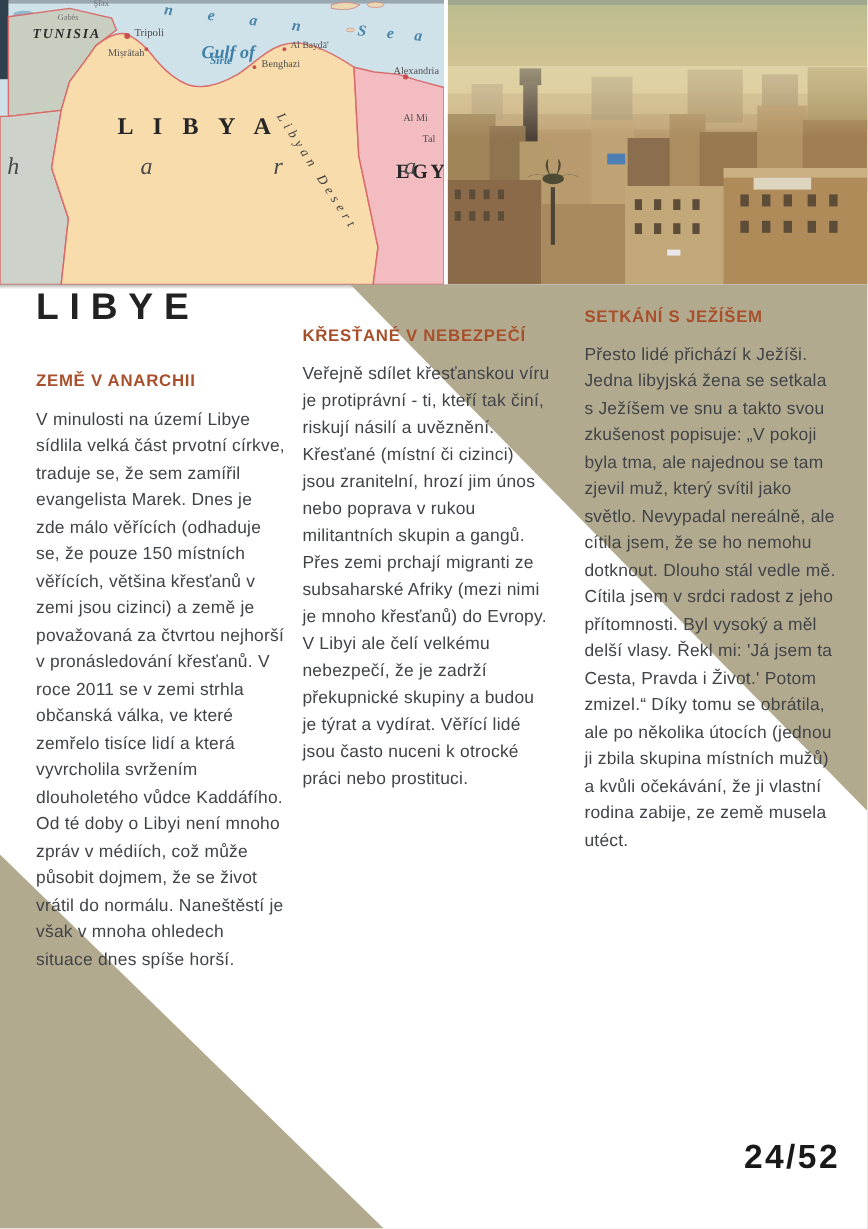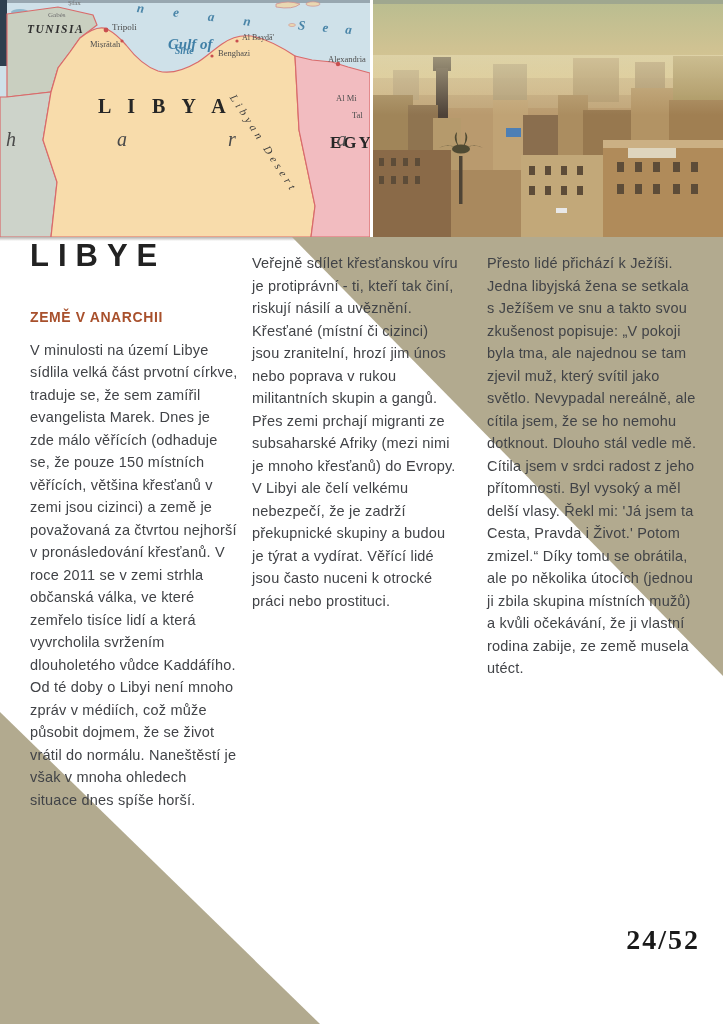--- a/index.html
+++ b/index.html
@@ -25,22 +25,22 @@
     letter-spacing:9px;color:#222222;}
   .col{position:absolute;font-size:14.5px;line-height:22.5px;letter-spacing:.2px;
     color:#414347;}
   .col1{left:30px;top:306px;width:208px;}
   .col2{left:252px;top:252px;width:207px;}
   .col3{left:487px;top:252px;width:213px;}
   .col-heading{color:#a8502c;font-weight:bold;font-size:14px;letter-spacing:.6px;
     margin:0 0 10px 0;}
   .col2 .col-heading{margin-top:16px;}
   .col p{margin:0 0 6px 0;}
-  .page-number{position:absolute;right:23px;top:924px;font-size:28px;font-weight:bold;
-    letter-spacing:2px;color:#191919;font-family:Liberation Serif, serif;}
+  .page-number{position:absolute;right:23px;top:948px;font-size:28px;font-weight:bold;
+    letter-spacing:2px;color:#191919;}
 </style>
 </head>
 <body>
 
 <div class="page">
 
   <div class="map-wrap">
     <svg width="370" height="237" viewBox="0 0 370 237">
 
       <rect x="0" y="0" width="370" height="237" fill="#cfe1e9"></rect>
@@ -68,21 +68,21 @@
       <circle cx="122" cy="41" r="1.6" fill="#c94f4f"></circle>
       <circle cx="212" cy="56" r="1.6" fill="#c94f4f"></circle>
       <circle cx="237" cy="41" r="1.6" fill="#c94f4f"></circle>
       <circle cx="338" cy="64" r="2.2" fill="#c94f4f"></circle>
     </svg>
     
     <span class="map-label" style="left:138px;top:0px;font-style:italic;font-weight:bold;font-size:13px;
                  letter-spacing:13px;color:#4a85a8;transform:rotate(7deg);transform-origin:left top;">n  e  a  n</span>
     <span class="map-label" style="left:298px;top:20px;font-style:italic;font-weight:bold;font-size:13px;
                  letter-spacing:7px;color:#4a85a8;transform:rotate(5deg);">S  e  a</span>
-    <span class="map-label" style="left:68px;top:-1px;font-size:7px;color:#6e6e6e;text-align:right;">Şfax</span>
+    <span class="map-label" style="left:78px;top:-1px;font-size:7px;color:#6e6e6e;text-align:right;">Şfax</span>
     <span class="map-label" style="left:48px;top:11px;font-size:7px;color:#6e6e6e;">Gabès</span>
     <span class="map-label" style="left:27px;top:23px;font-size:11.5px;font-weight:bold;font-style:italic;
                  letter-spacing:1.5px;color:#2e2e2e;">TUNISIA</span>
     <span class="map-label" style="left:112px;top:22px;font-size:9px;color:#4e4e4e;">Tripoli</span>
     <span class="map-label" style="left:90px;top:39px;font-size:8.5px;color:#4e4e4e;">Miṣrātah</span>
     <span class="map-label" style="left:168px;top:36px;font-size:15px;font-style:italic;font-weight:bold;color:#3f7fa6;">Gulf of</span>
     <span class="map-label" style="left:175px;top:46px;font-size:9.5px;font-style:italic;font-weight:bold;color:#3f7fa6;">Sirte</span>
     <span class="map-label" style="left:218px;top:48px;font-size:8.5px;color:#4e4e4e;">Benghazi</span>
     <span class="map-label" style="left:242px;top:33px;font-size:8px;color:#4e4e4e;">Al Bayḍā'</span>
     <span class="map-label" style="left:328px;top:54px;font-size:8.5px;color:#4e4e4e;">Alexandria</span>
@@ -191,22 +191,24 @@
   <div class="band-bottom"></div>
 
   <div class="title">LIBYE</div>
 
   <div class="col col1">
     <div class="col-heading">ZEMĚ V ANARCHII</div>
     <p>V minulosti na území Libye sídlila velká část prvotní církve, traduje se, že sem zamířil evangelista Marek. Dnes je zde málo věřících (odhaduje se, že pouze 150 místních věřících, většina křesťanů v zemi jsou cizinci) a země je považovaná za čtvrtou nejhorší v pronásledování křesťanů. V roce 2011 se v zemi strhla občanská válka, ve které zemřelo tisíce lidí a která vyvrcholila svržením dlouholetého vůdce Kaddáfího. Od té doby o Libyi není mnoho zpráv v médiích, což může působit dojmem, že se život vrátil do normálu. Naneštěstí je však v mnoha ohledech situace dnes spíše horší.</p>
   </div>
 
   <div class="col col2">
+    <div class="col-heading">KŘESŤANÉ V NEBEZPEČÍ</div>
     <p>Veřejně sdílet křesťanskou víru je protiprávní - ti, kteří tak činí, riskují násilí a uvěznění. Křesťané (místní či cizinci) jsou zranitelní, hrozí jim únos nebo poprava v rukou militantních skupin a gangů. Přes zemi prchají migranti ze subsaharské Afriky (mezi nimi je mnoho křesťanů) do Evropy. V Libyi ale čelí velkému nebezpečí, že je zadrží překupnické skupiny a budou je týrat a vydírat. Věřící lidé jsou často nuceni k otrocké práci nebo prostituci.</p>
   </div>
 
   <div class="col col3">
+    <div class="col-heading">SETKÁNÍ S JEŽÍŠEM</div>
     <p>Přesto lidé přichází k Ježíši. Jedna libyjská žena se setkala s Ježíšem ve snu a takto svou zkušenost popisuje: „V pokoji byla tma, ale najednou se tam zjevil muž, který svítil jako světlo. Nevypadal nereálně, ale cítila jsem, že se ho nemohu dotknout. Dlouho stál vedle mě. Cítila jsem v srdci radost z jeho přítomnosti. Byl vysoký a měl delší vlasy. Řekl mi: 'Já jsem ta Cesta, Pravda i Život.' Potom zmizel.“ Díky tomu se obrátila, ale po několika útocích (jednou ji zbila skupina místních mužů) a kvůli očekávání, že ji vlastní rodina zabije, ze země musela utéct.</p>
   </div>
 
   <div class="page-number">24/52</div>
 
 </div>
 
 </body></html>

